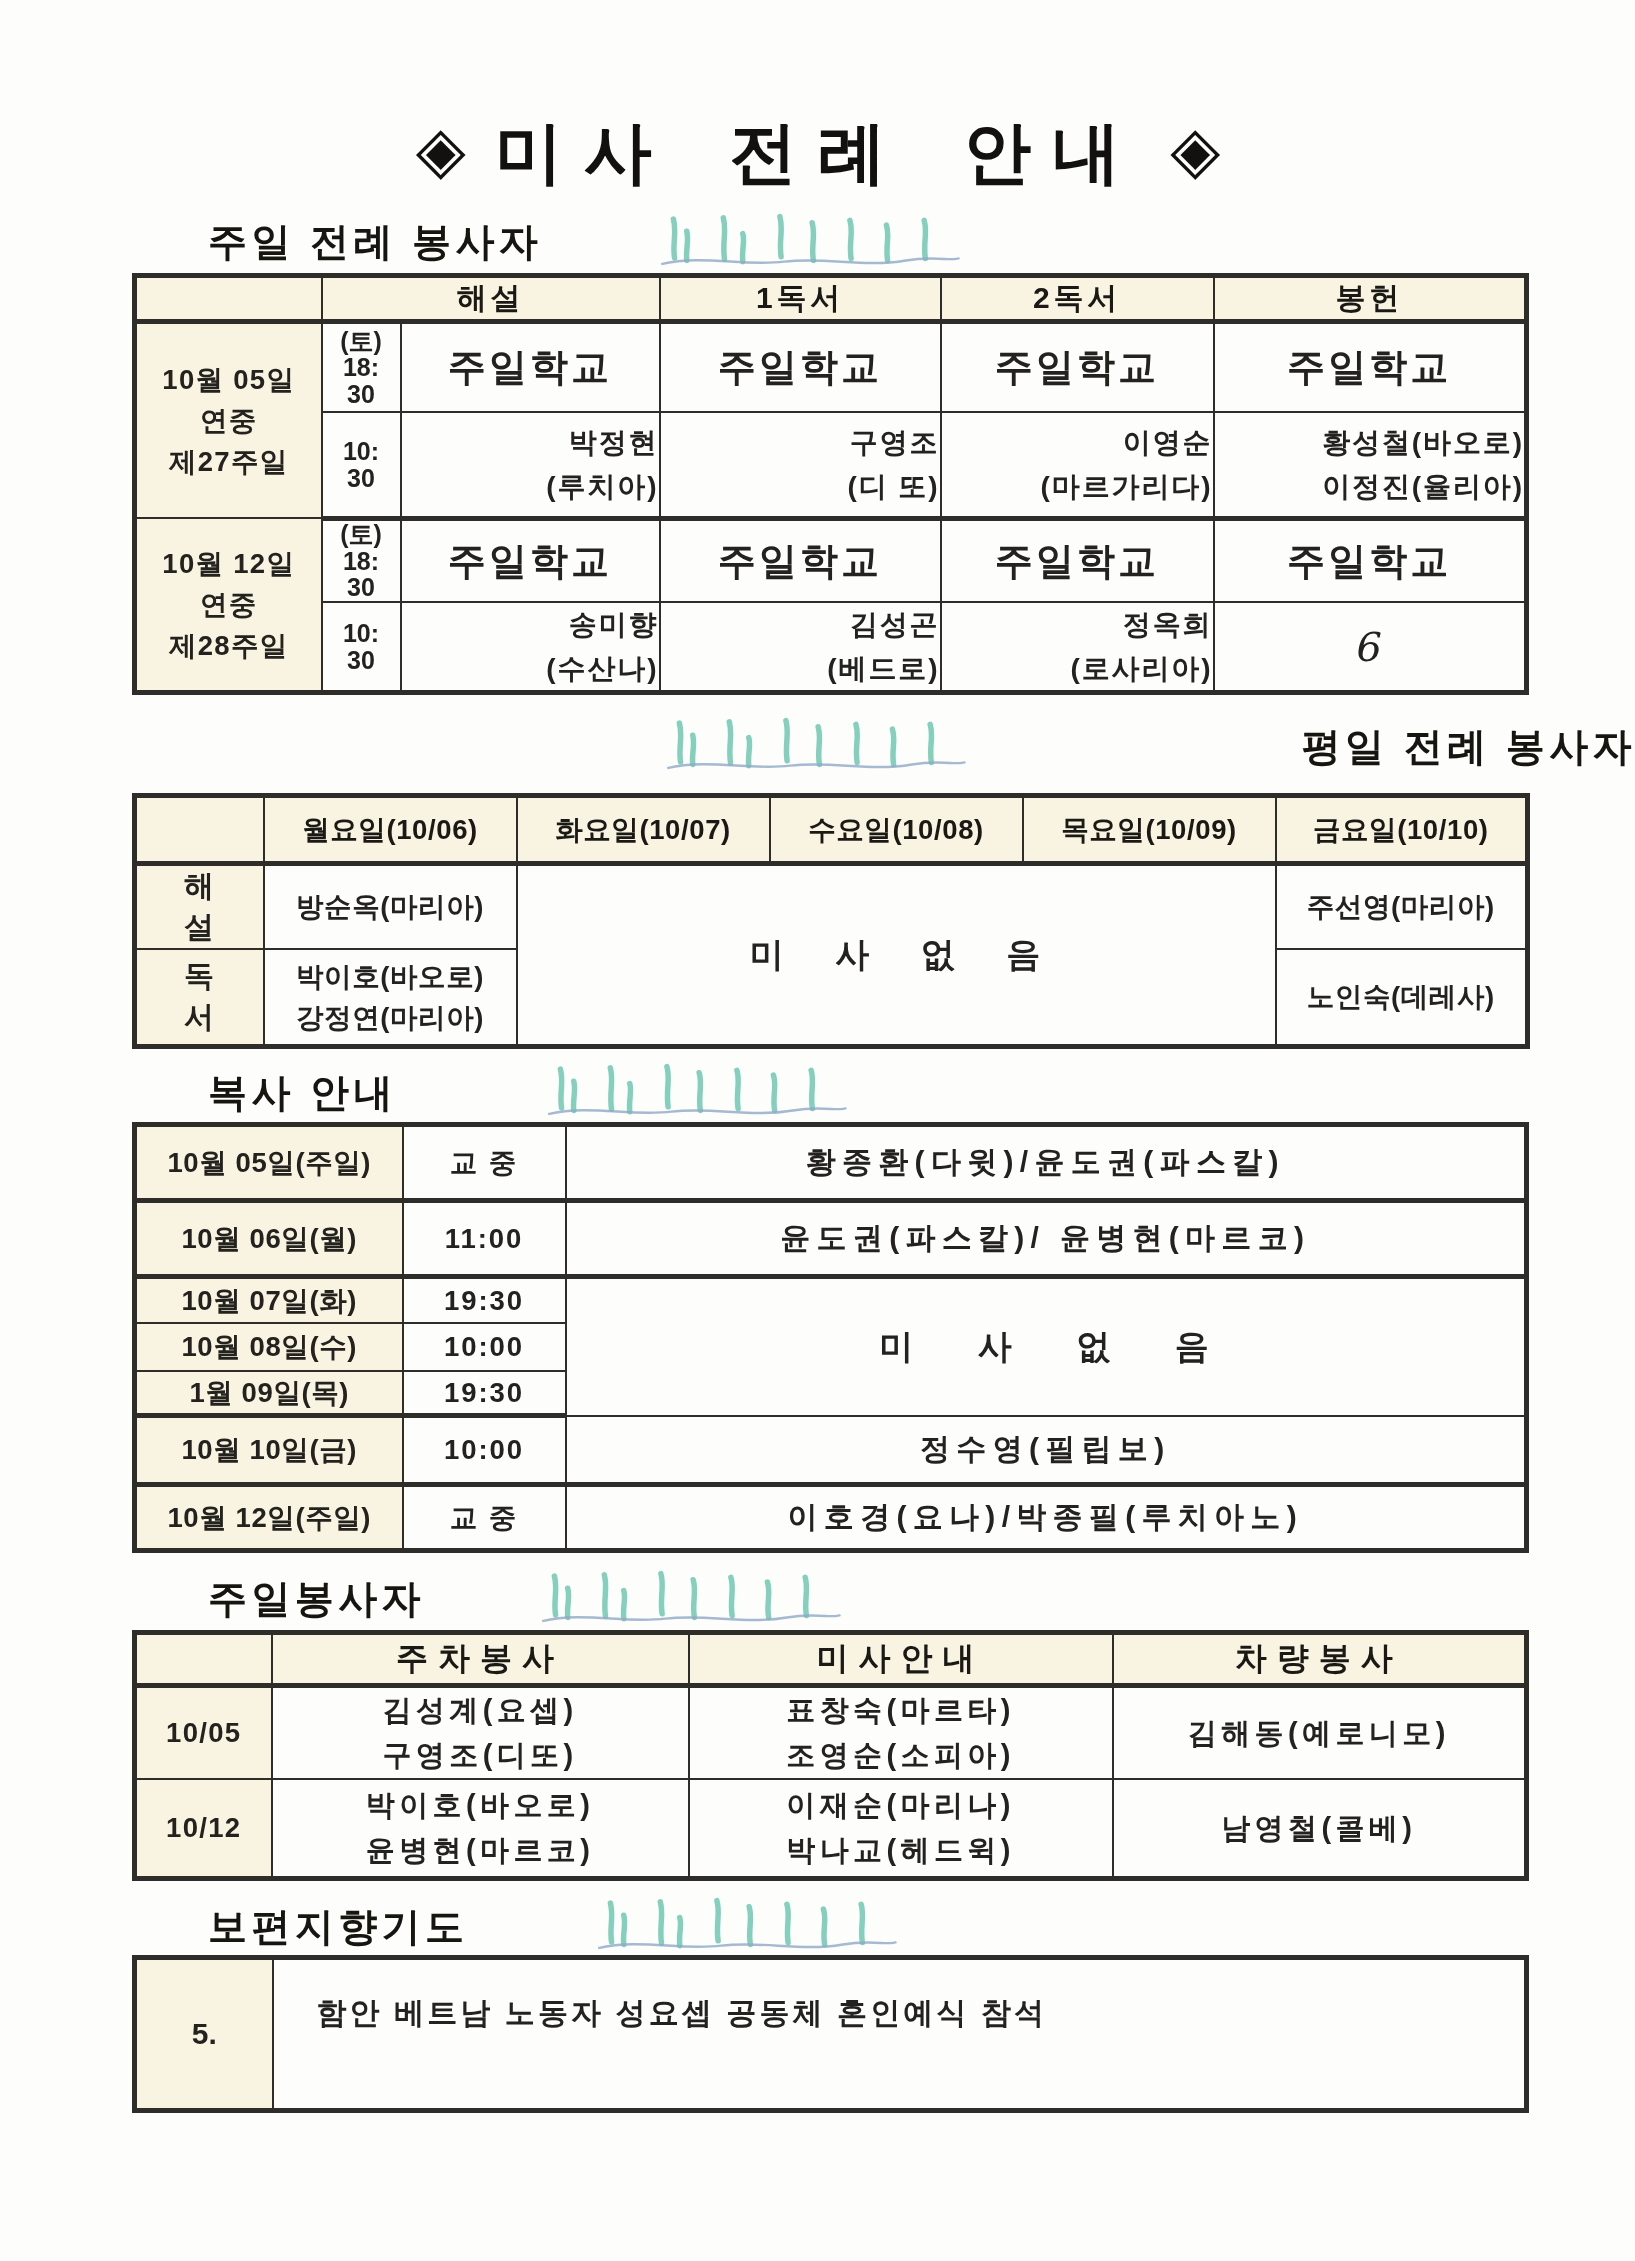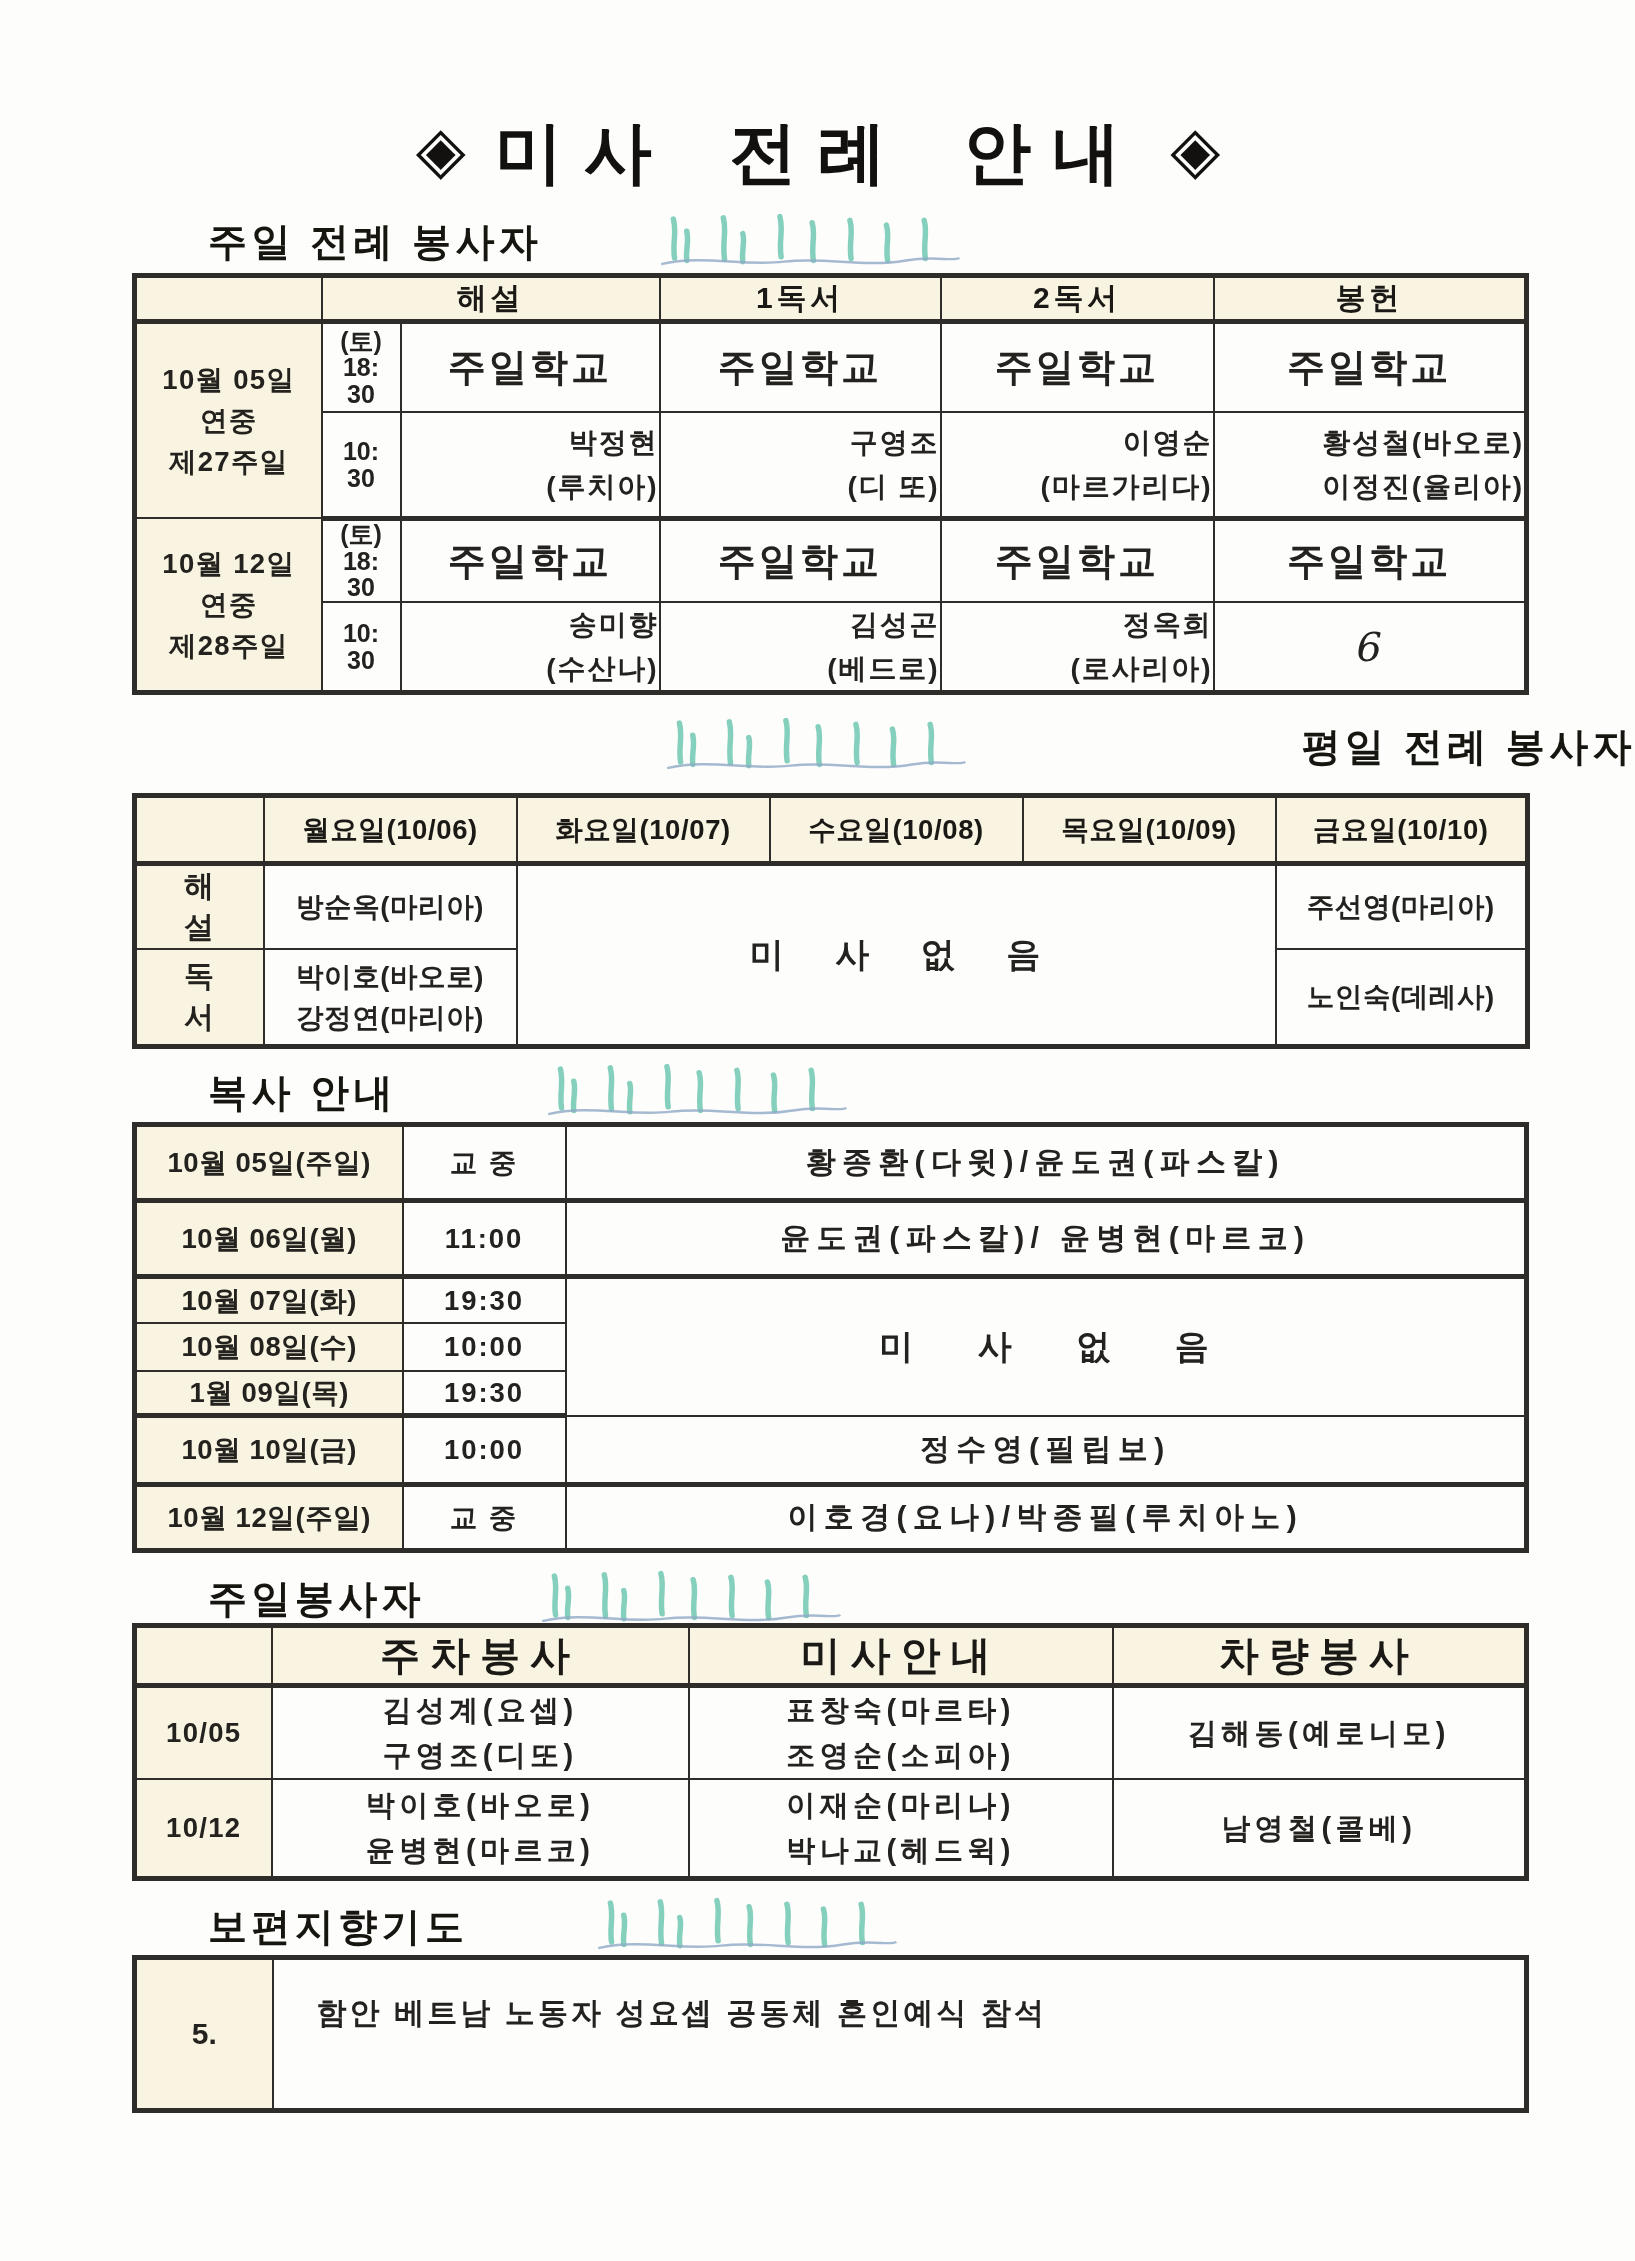--- a/index.html
+++ b/index.html
@@ -48,21 +48,21 @@
   }
   .scribble {
     position: absolute;
     width: 325px; height: 70px;
     top: -13.8px;
     pointer-events: none;
   }
   .h-sunday     { margin-top: 16.3px; margin-bottom: 7.5px; }
   .h-weekday    { margin-top: 25px; margin-bottom: 23px; text-align: right; }
   .h-servers    { margin-top: 17.5px; margin-bottom: 6.3px; }
-  .h-volunteers { margin-top: 19px; margin-bottom: 1px; }
+  .h-volunteers { margin-top: 19px; margin-bottom: 8px; }
   .h-prayer     { margin-top: 19px; margin-bottom: 5px; }
   .sc1 { left: 438px; } .sc2 { left: 444px; }
   .sc3 { left: 325px; } .sc4 { left: 319px; }
   .sc5 { left: 375px; }
 
   
   table {
     border-collapse: collapse;
     table-layout: fixed;
     margin-left: 132px;
@@ -99,21 +99,21 @@
   .t2 .name  { font-size: 27.5px; line-height: 1.5; letter-spacing: 0.6px; }
   .t2 .nomass{ font-size: 34px; letter-spacing: 21px; padding-left: 19px; }
 
   
   .t3 .date { font-size: 27.5px; letter-spacing: 0.6px; }
   .t3 .time { font-size: 27.5px; letter-spacing: 1.9px; }
   .t3 .name { font-size: 30px; letter-spacing: 6.3px; }
   .t3 .nomass { font-size: 34px; letter-spacing: 27.5px; padding-left: 25px; }
 
   
-  .t4 tr.hdr td { font-size: 40px; letter-spacing: 10px; }
+  .t4 tr.hdr td { font-size: 32px; letter-spacing: 10px; }
   .t4 .date { font-size: 27.5px; letter-spacing: 1.3px; }
   .t4 .name { font-size: 29px; line-height: 1.55; letter-spacing: 4.4px; }
 
   
   .t5 .num { font-size: 30px; font-weight: 600; }
   .t5 .text {
     text-align: left; vertical-align: top;
     padding: 33px 0 0 43px;
     font-size: 30px; letter-spacing: 3.1px; font-weight: 700;
   }

